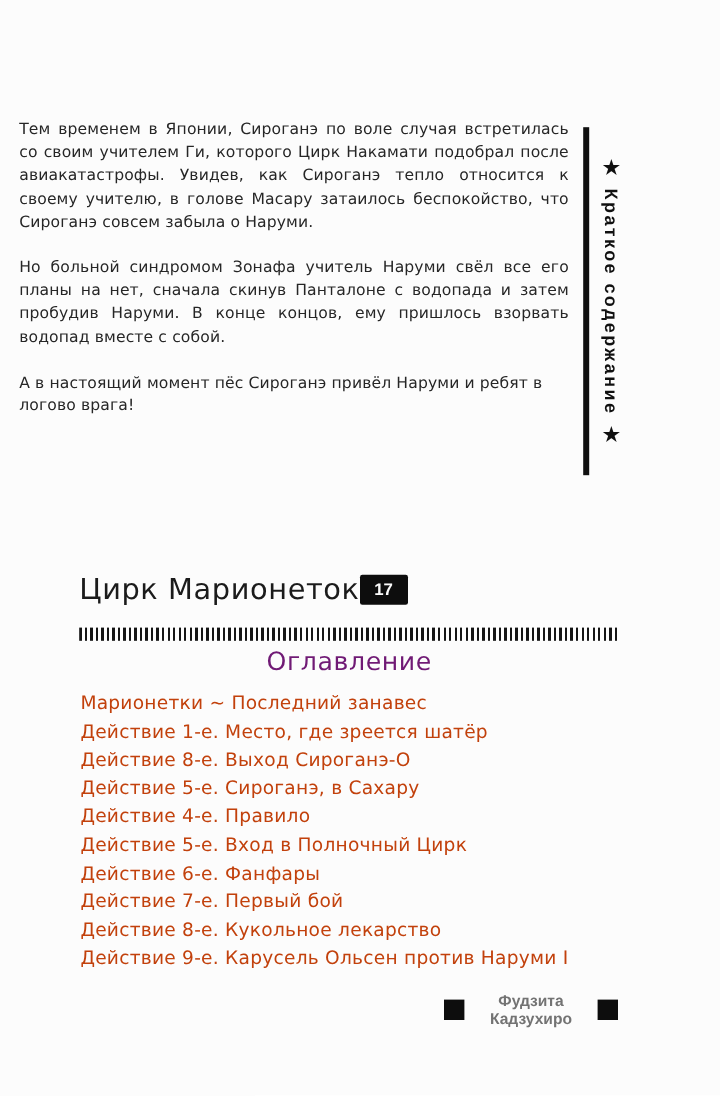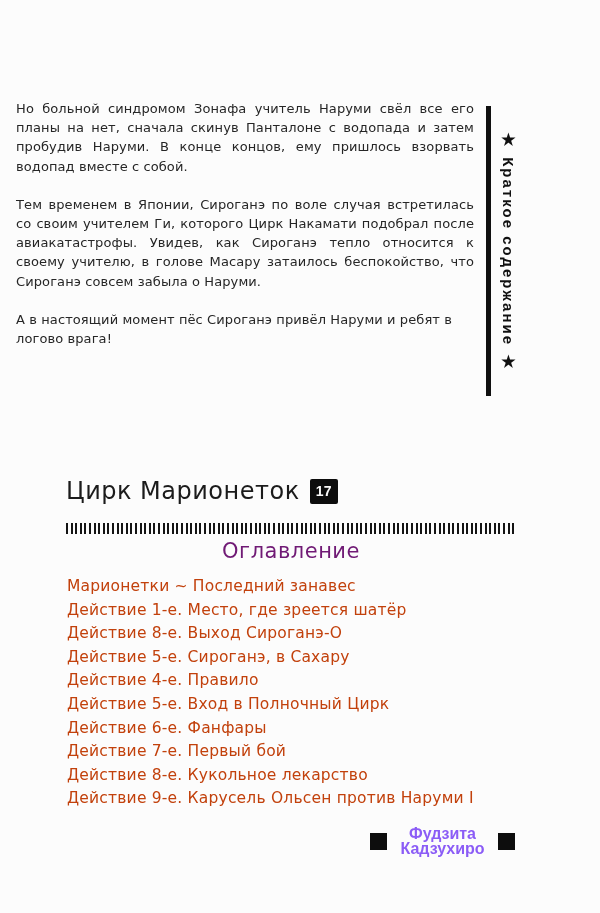--- a/index.html
+++ b/index.html
@@ -56,33 +56,32 @@
   }
   .side-caption .star { font-size: 16px; letter-spacing: 2px; }
 
   
   .title-row {
     position: absolute;
     left: 66px;
     top: 477px;
     display: flex;
     align-items: center;
-    gap: 10px;
   }
   .series-title {
     font-size: 24px;
     color: #1b1b1b;
     letter-spacing: 0.5px;
     white-space: nowrap;
   }
   .volume-badge {
     display: inline-flex;
     align-items: center;
     justify-content: center;
-    width: 28px;
+    width: 40px;
     height: 25px;
     background: #0d0d0d;
     color: #fafafa;
     font-family: "Liberation Sans", sans-serif;
     font-weight: bold;
     font-size: 14px;
     border-radius: 2px;
   }
 
   
@@ -134,33 +133,33 @@
   }
   .square-marker {
     width: 17px;
     height: 17px;
     background: #0d0d0d;
   }
   .author-name {
     text-align: center;
     font-family: "Liberation Sans", sans-serif;
     font-weight: bold;
-    font-size: 16px;
+    font-size: 13px;
     line-height: 14.5px;
-    color: #8b5cf6;
+    color: #737373;
   }
 </style>
 </head>
 <body>
 
 <div class="page">
 
   <div class="synopsis">
+    <p>Тем временем в Японии, Сироганэ по воле случая встретилась со своим учителем Ги, которого Цирк Накамати подобрал после авиакатастрофы. Увидев, как Сироганэ тепло относится к своему учителю, в голове Масару затаилось беспокойство, что Сироганэ совсем забыла о Наруми.</p>
     <p>Но больной синдромом Зонафа учитель Наруми свёл все его планы на нет, сначала скинув Панталоне с водопада и затем пробудив Наруми. В конце концов, ему пришлось взорвать водопад вместе с собой.</p>
-    <p>Тем временем в Японии, Сироганэ по воле случая встретилась со своим учителем Ги, которого Цирк Накамати подобрал после авиакатастрофы. Увидев, как Сироганэ тепло относится к своему учителю, в голове Масару затаилось беспокойство, что Сироганэ совсем забыла о Наруми.</p>
     <p>А в настоящий момент пёс Сироганэ привёл Наруми и ребят в логово врага!</p>
   </div>
 
   <div class="side-rule"></div>
   <div class="side-caption">
     <span class="star">★</span>
     <span>Краткое содержание</span>
     <span class="star">★</span>
   </div>
 

